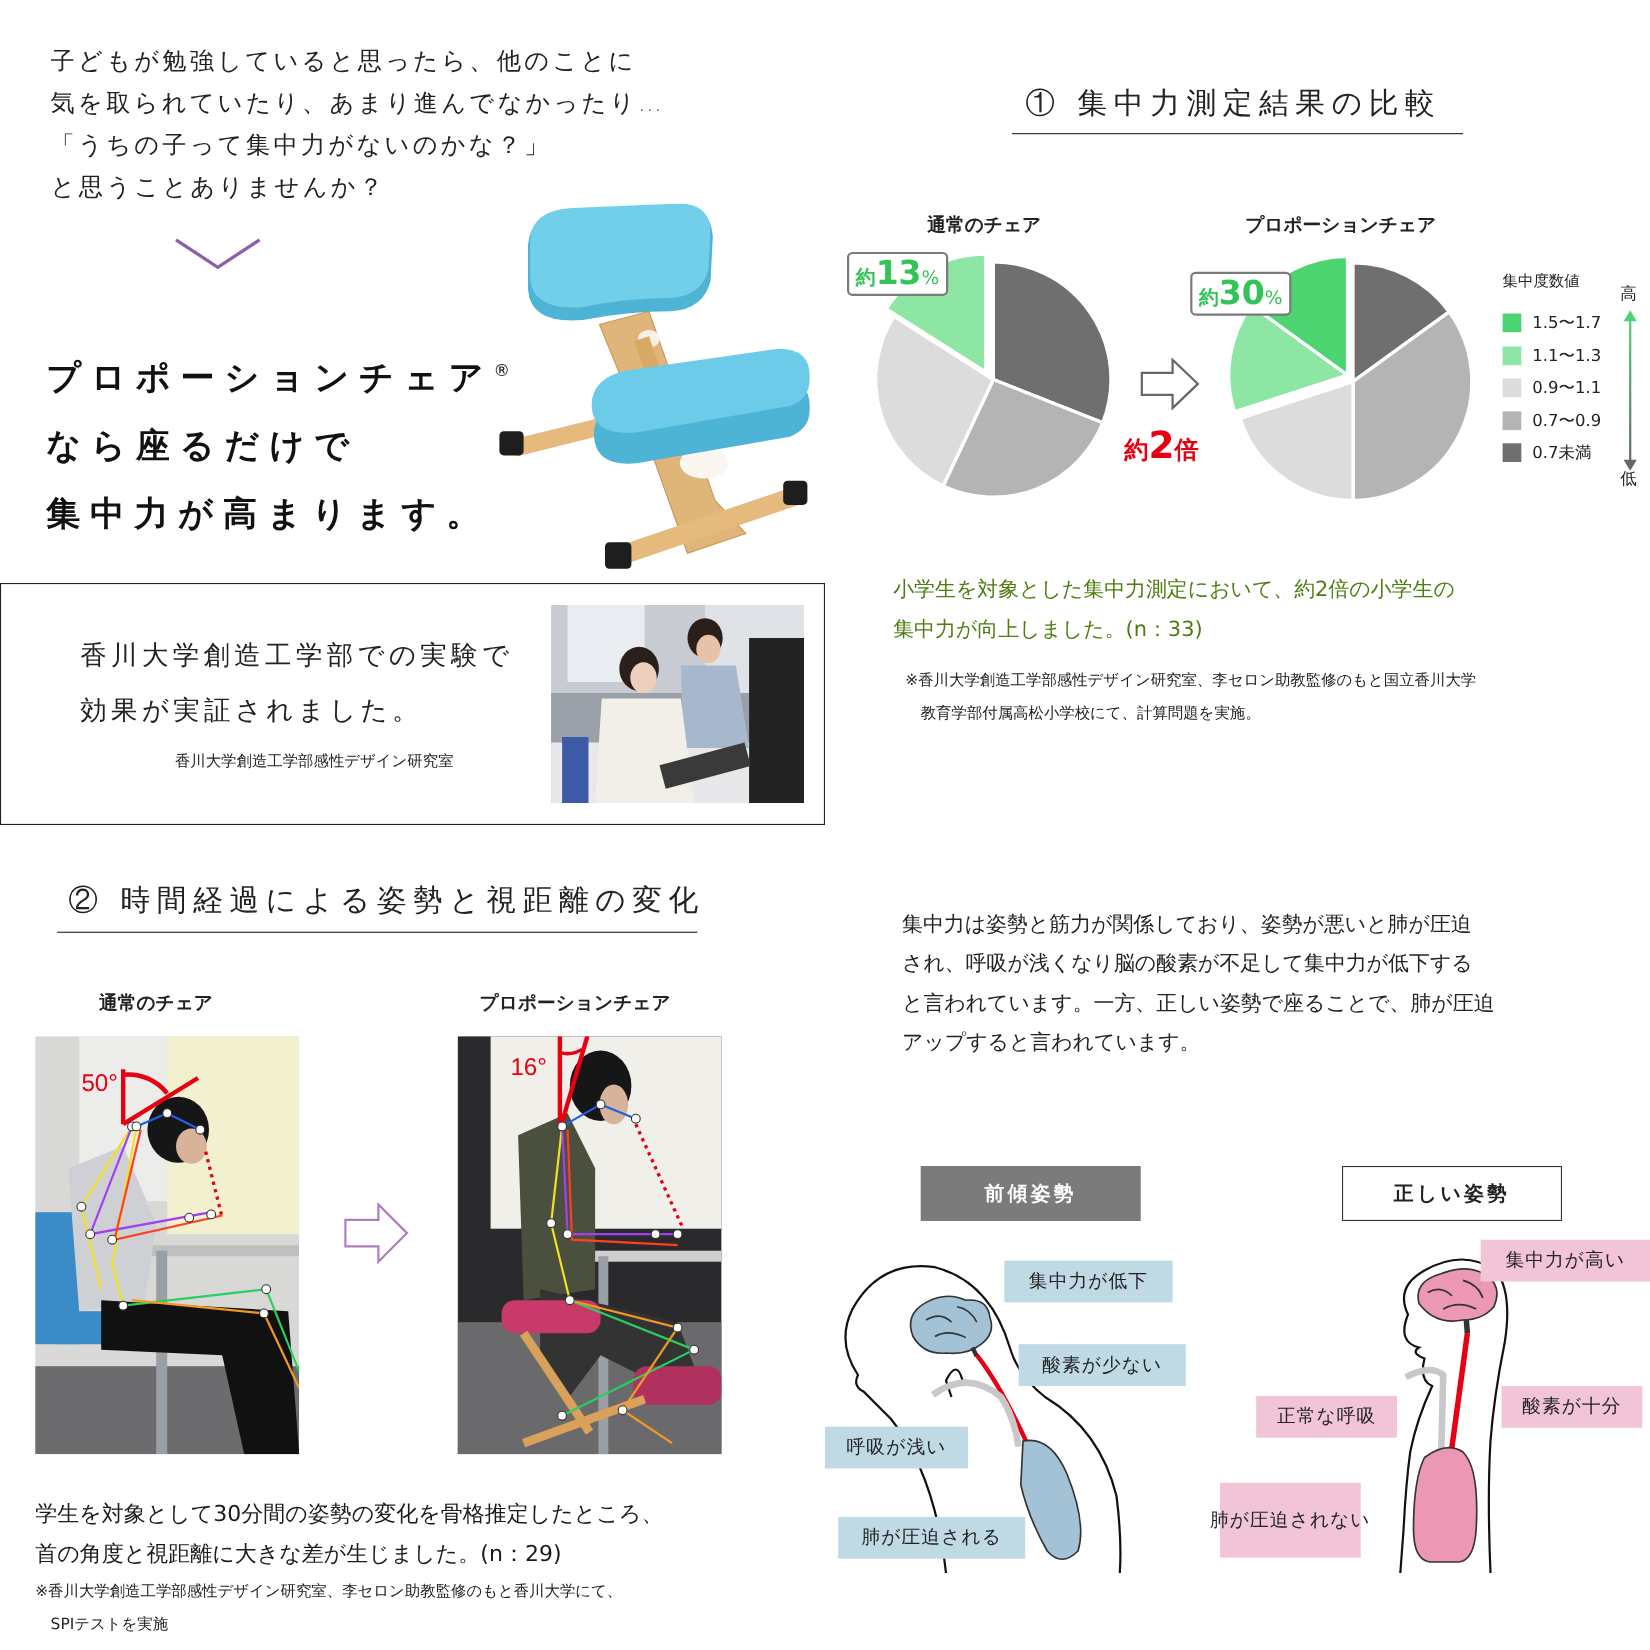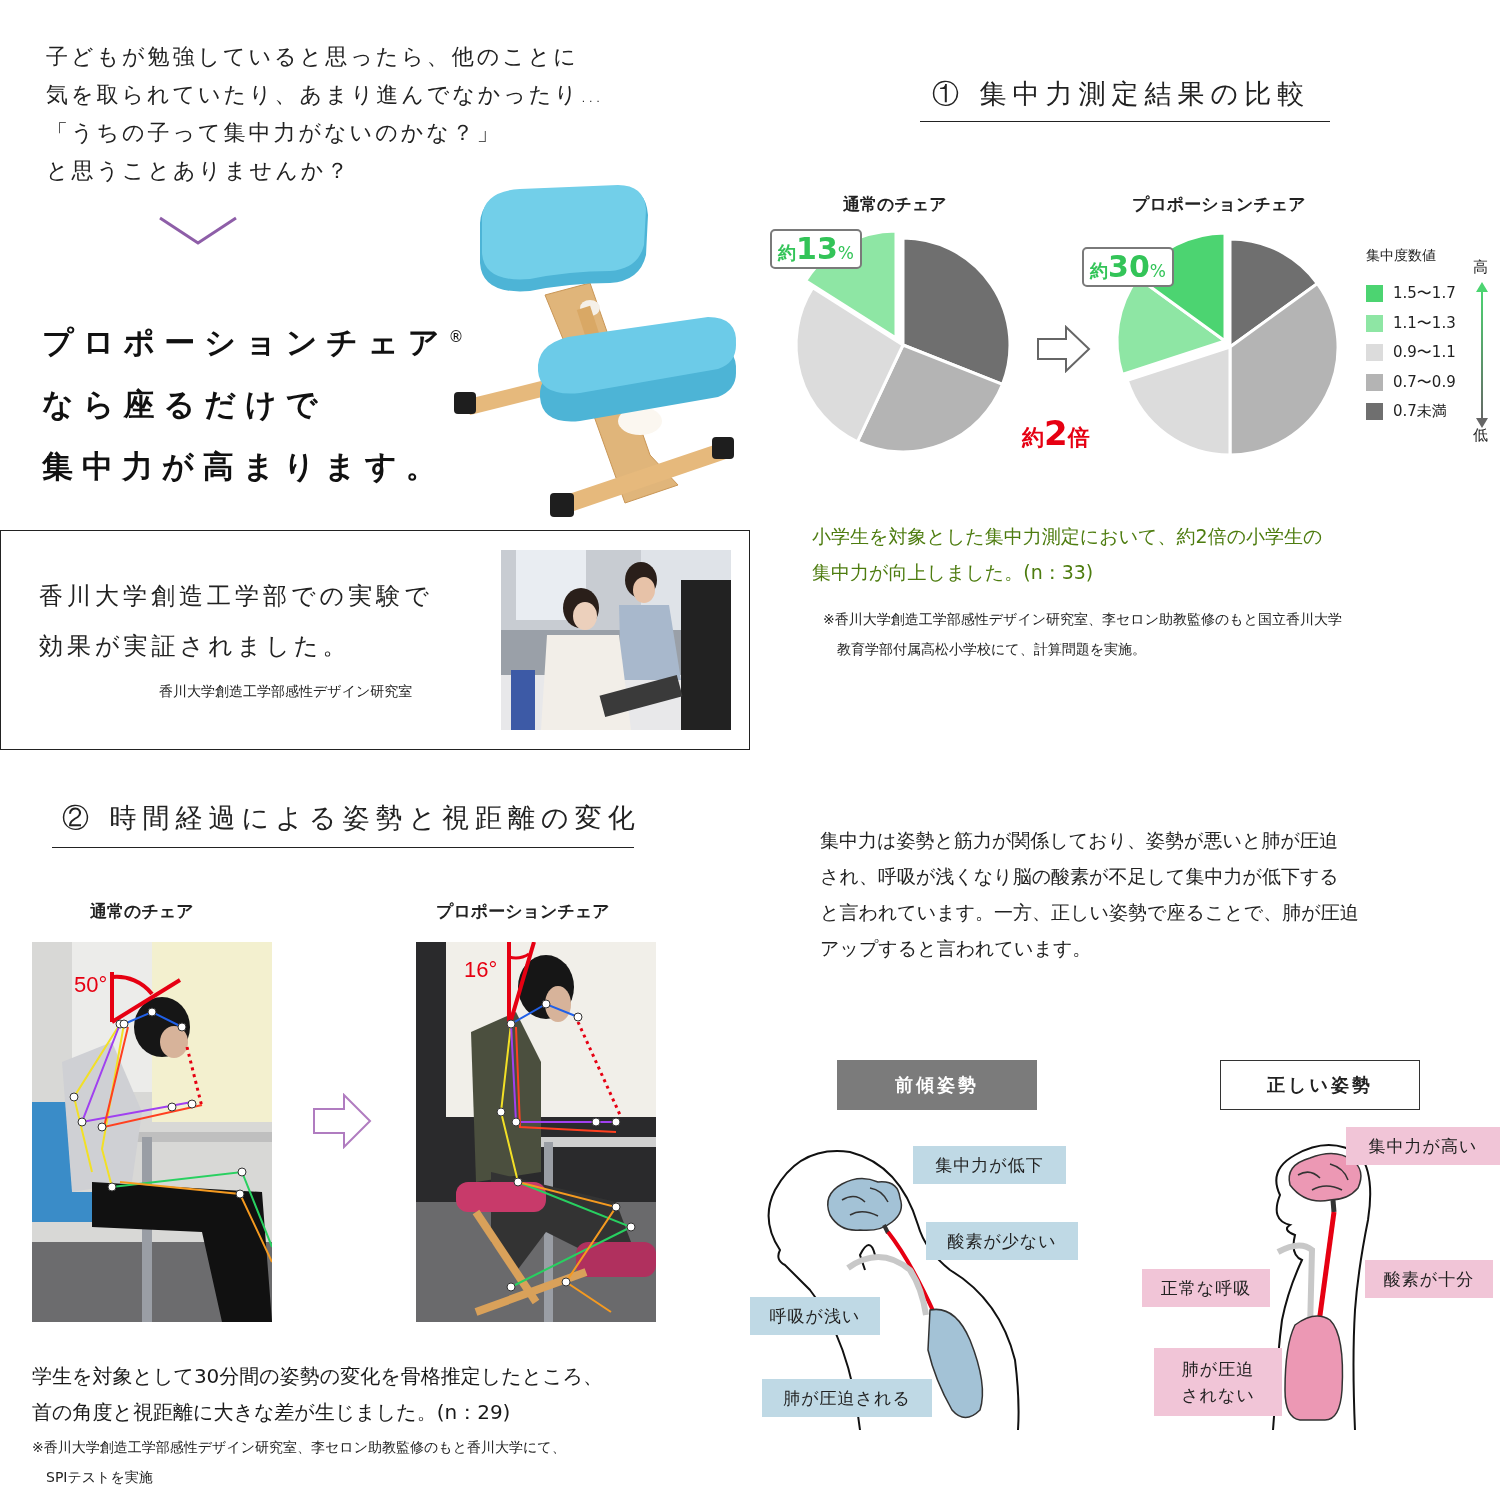--- a/index.html
+++ b/index.html
@@ -12,37 +12,37 @@
   .intro div { white-space: nowrap; }
   .chevron { left: 157px; top: 212px; width: 82px; height: 40px; }
 
   .headline { left: 42px; top: 306px; font-size: 31px; font-weight: bold; letter-spacing: 9px; line-height: 62px; color: #111; }
   .headline .reg { font-size: 15px; vertical-align: super; font-weight: normal; letter-spacing: 0; }
 
   .chair { left: 450px; top: 185px; width: 300px; height: 335px; }
 
   
   .kbox { left: 0px; top: 530px; width: 750px; height: 220px; border: 1px solid #222; }
-  .kbox .t1 { left: 38px; top: 40px; font-size: 24px; letter-spacing: 4px; line-height: 50px; color: #222; white-space: nowrap; }
+  .kbox .t1 { left: 72px; top: 40px; font-size: 24px; letter-spacing: 4px; line-height: 50px; color: #222; white-space: nowrap; }
   .kbox .t2 { left: 158px; top: 152px; font-size: 14px; color: #222; white-space: nowrap; }
   .kbox .photo { left: 500px; top: 19px; width: 230px; height: 180px; overflow: hidden; }
 
   
   .sec-title { font-size: 27px; letter-spacing: 6px; color: #222; white-space: nowrap; font-weight: 300; }
   .sec-line { height: 1px; background: #222; }
   .s1-title { left: 932px; top: 76px; }
   .s1-line { left: 920px; top: 121px; width: 410px; }
 
   .pie-label { font-size: 17px; font-weight: bold; color: #222; white-space: nowrap; }
   .pct-box { border: 2px solid #7a7a7a; border-radius: 5px; background: #fff; color: #33c458; white-space: nowrap; display: flex; align-items: baseline; justify-content: center; }
   .pct-box .pre { font-size: 18px; font-weight: bold; }
   .pct-box .num { font-size: 30px; font-weight: bold; }
   .pct-box .suf { font-size: 17px; }
 
-  .x2 { left: 1022px; top: 385px; color: #e60012; font-weight: bold; white-space: nowrap; margin-top: 28px; }
+  .x2 { left: 1022px; top: 385px; color: #e60012; font-weight: bold; white-space: nowrap; }
   .x2 .a { font-size: 22px; }
   .x2 .b { font-size: 34px; }
 
   .legend { left: 1366px; top: 247px; }
   .legend .ttl { font-size: 14px; color: #222; margin-bottom: 14px; white-space: nowrap; }
   .legend .row { display: flex; align-items: center; height: 29.5px; font-size: 15px; color: #222; white-space: nowrap; }
   .legend .sw { width: 17px; height: 17px; margin-right: 10px; }
   .hi-lo { left: 1470px; top: 258px; width: 24px; height: 190px; }
   .hi-lo .lbl { position: absolute; left: 3px; font-size: 15px; color: #222; }
 
@@ -356,16 +356,16 @@
   <path d="M160,55 Q155,35 180,28 Q205,18 222,30 Q236,40 228,58 Q218,70 200,70 Q175,75 160,55Z" fill="#ec98b4" stroke="#333" stroke-width="1.5"></path>
   <path d="M168,45 Q180,38 190,48 M182,60 Q196,52 212,60 M200,34 Q214,38 218,50" fill="none" stroke="#333" stroke-width="1.5"></path>
   <path d="M203,70 L204,82" stroke="#333" stroke-width="5"></path>
   <path d="M204,82 L188,200" fill="none" stroke="#e60012" stroke-width="5"></path>
   <path d="M148,122 Q170,110 182,120 L180,200" fill="none" stroke="#c8c8c8" stroke-width="6"></path>
   <path d="M165,195 Q185,180 200,190 Q215,205 212,260 Q210,290 195,290 L170,290 Q155,288 155,260 Q155,215 165,195Z" fill="#ec98b4" stroke="#333" stroke-width="1.5"></path>
 </svg>
 <div class="abs callout pink" style="left:1346px; top:1127px; width:154px; height:38px;">集中力が高い</div>
 <div class="abs callout pink" style="left:1365px; top:1260px; width:128px; height:38px;">酸素が十分</div>
 <div class="abs callout pink" style="left:1142px; top:1269px; width:128px; height:38px;">正常な呼吸</div>
-<div class="abs callout pink" style="left:1154px; top:1348px; width:128px; height:68px; flex-direction:column;">
+<div class="abs callout pink" style="left:1109px; top:1348px; width:128px; height:68px; flex-direction:row;">
   <span>肺が圧迫</span>
   <span>されない</span>
 </div>
 
 </body></html>

